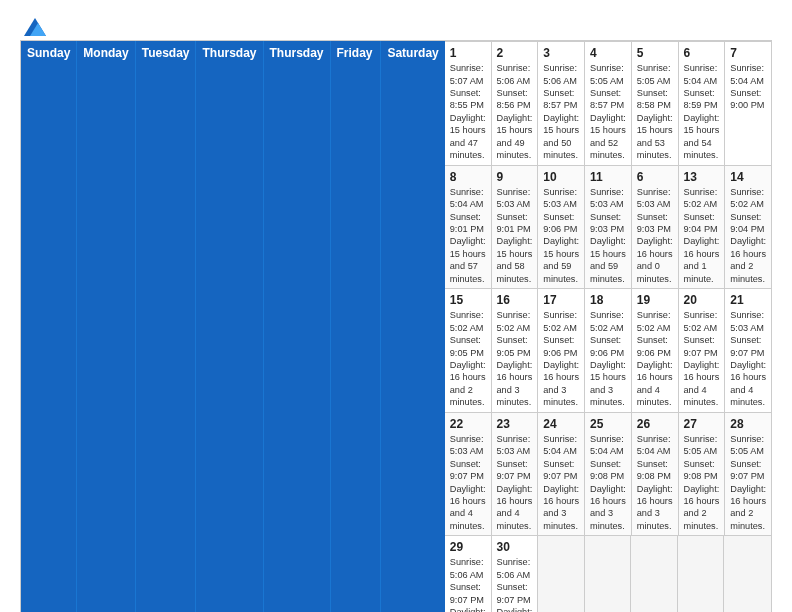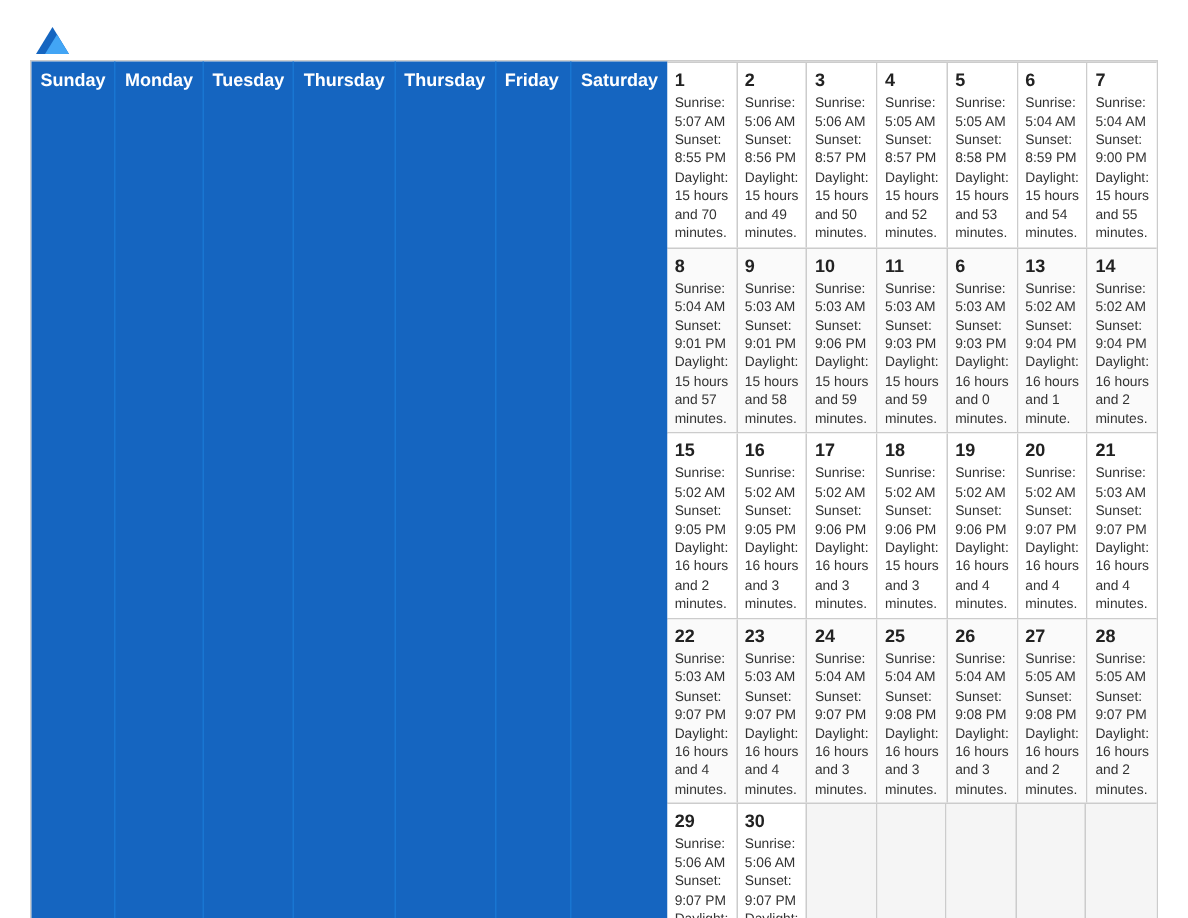--- a/index.html
+++ b/index.html
@@ -136,27 +136,27 @@
       <div class="cal-header-cell">Sunday</div>
       <div class="cal-header-cell">Monday</div>
       <div class="cal-header-cell">Tuesday</div>
       <div class="cal-header-cell">Thursday</div>
       <div class="cal-header-cell">Thursday</div>
       <div class="cal-header-cell">Friday</div>
       <div class="cal-header-cell">Saturday</div>
     </div>
     <div class="cal-body" id="cal-body">
     <div class="cal-row">
-          <div class="cal-cell"><span class="day-num">1</span><span>Sunrise: 5:07 AM</span><br><span>Sunset: 8:55 PM</span><br><span>Daylight: 15 hours and 70 minutes.</span></div>
+          <div class="cal-cell"><span class="day-num">1</span><span>Sunrise: 5:07 AM</span><br><span>Sunset: 8:55 PM</span><br><span>Daylight: 15 hours and 47 minutes.</span></div>
           <div class="cal-cell"><span class="day-num">2</span><span>Sunrise: 5:06 AM</span><br><span>Sunset: 8:56 PM</span><br><span>Daylight: 15 hours and 49 minutes.</span></div>
           <div class="cal-cell"><span class="day-num">3</span><span>Sunrise: 5:06 AM</span><br><span>Sunset: 8:57 PM</span><br><span>Daylight: 15 hours and 50 minutes.</span></div>
           <div class="cal-cell"><span class="day-num">4</span><span>Sunrise: 5:05 AM</span><br><span>Sunset: 8:57 PM</span><br><span>Daylight: 15 hours and 52 minutes.</span></div>
           <div class="cal-cell"><span class="day-num">5</span><span>Sunrise: 5:05 AM</span><br><span>Sunset: 8:58 PM</span><br><span>Daylight: 15 hours and 53 minutes.</span></div>
           <div class="cal-cell"><span class="day-num">6</span><span>Sunrise: 5:04 AM</span><br><span>Sunset: 8:59 PM</span><br><span>Daylight: 15 hours and 54 minutes.</span></div>
-          <div class="cal-cell"><span class="day-num">7</span><span>Sunrise: 5:04 AM</span><br><span>Sunset: 9:00 PM</span><br><span>Daylight: 15 hours and 55 minutes.</span></div>
+          <div class="cal-cell"><span class="day-num">7</span><span>Sunrise: 5:04 AM</span><br><span>Sunset: 9:00 PM</span><br></div>
         </div>
         <div class="cal-row">
           <div class="cal-cell"><span class="day-num">8</span><span>Sunrise: 5:04 AM</span><br><span>Sunset: 9:01 PM</span><br><span>Daylight: 15 hours and 57 minutes.</span></div>
           <div class="cal-cell"><span class="day-num">9</span><span>Sunrise: 5:03 AM</span><br><span>Sunset: 9:01 PM</span><br><span>Daylight: 15 hours and 58 minutes.</span></div>
           <div class="cal-cell"><span class="day-num">10</span><span>Sunrise: 5:03 AM</span><br><span>Sunset: 9:06 PM</span><br><span>Daylight: 15 hours and 59 minutes.</span></div>
           <div class="cal-cell"><span class="day-num">11</span><span>Sunrise: 5:03 AM</span><br><span>Sunset: 9:03 PM</span><br><span>Daylight: 15 hours and 59 minutes.</span></div>
           <div class="cal-cell"><span class="day-num">6</span><span>Sunrise: 5:03 AM</span><br><span>Sunset: 9:03 PM</span><br><span>Daylight: 16 hours and 0 minutes.</span></div>
           <div class="cal-cell"><span class="day-num">13</span><span>Sunrise: 5:02 AM</span><br><span>Sunset: 9:04 PM</span><br><span>Daylight: 16 hours and 1 minute.</span></div>
           <div class="cal-cell"><span class="day-num">14</span><span>Sunrise: 5:02 AM</span><br><span>Sunset: 9:04 PM</span><br><span>Daylight: 16 hours and 2 minutes.</span></div>
         </div>

